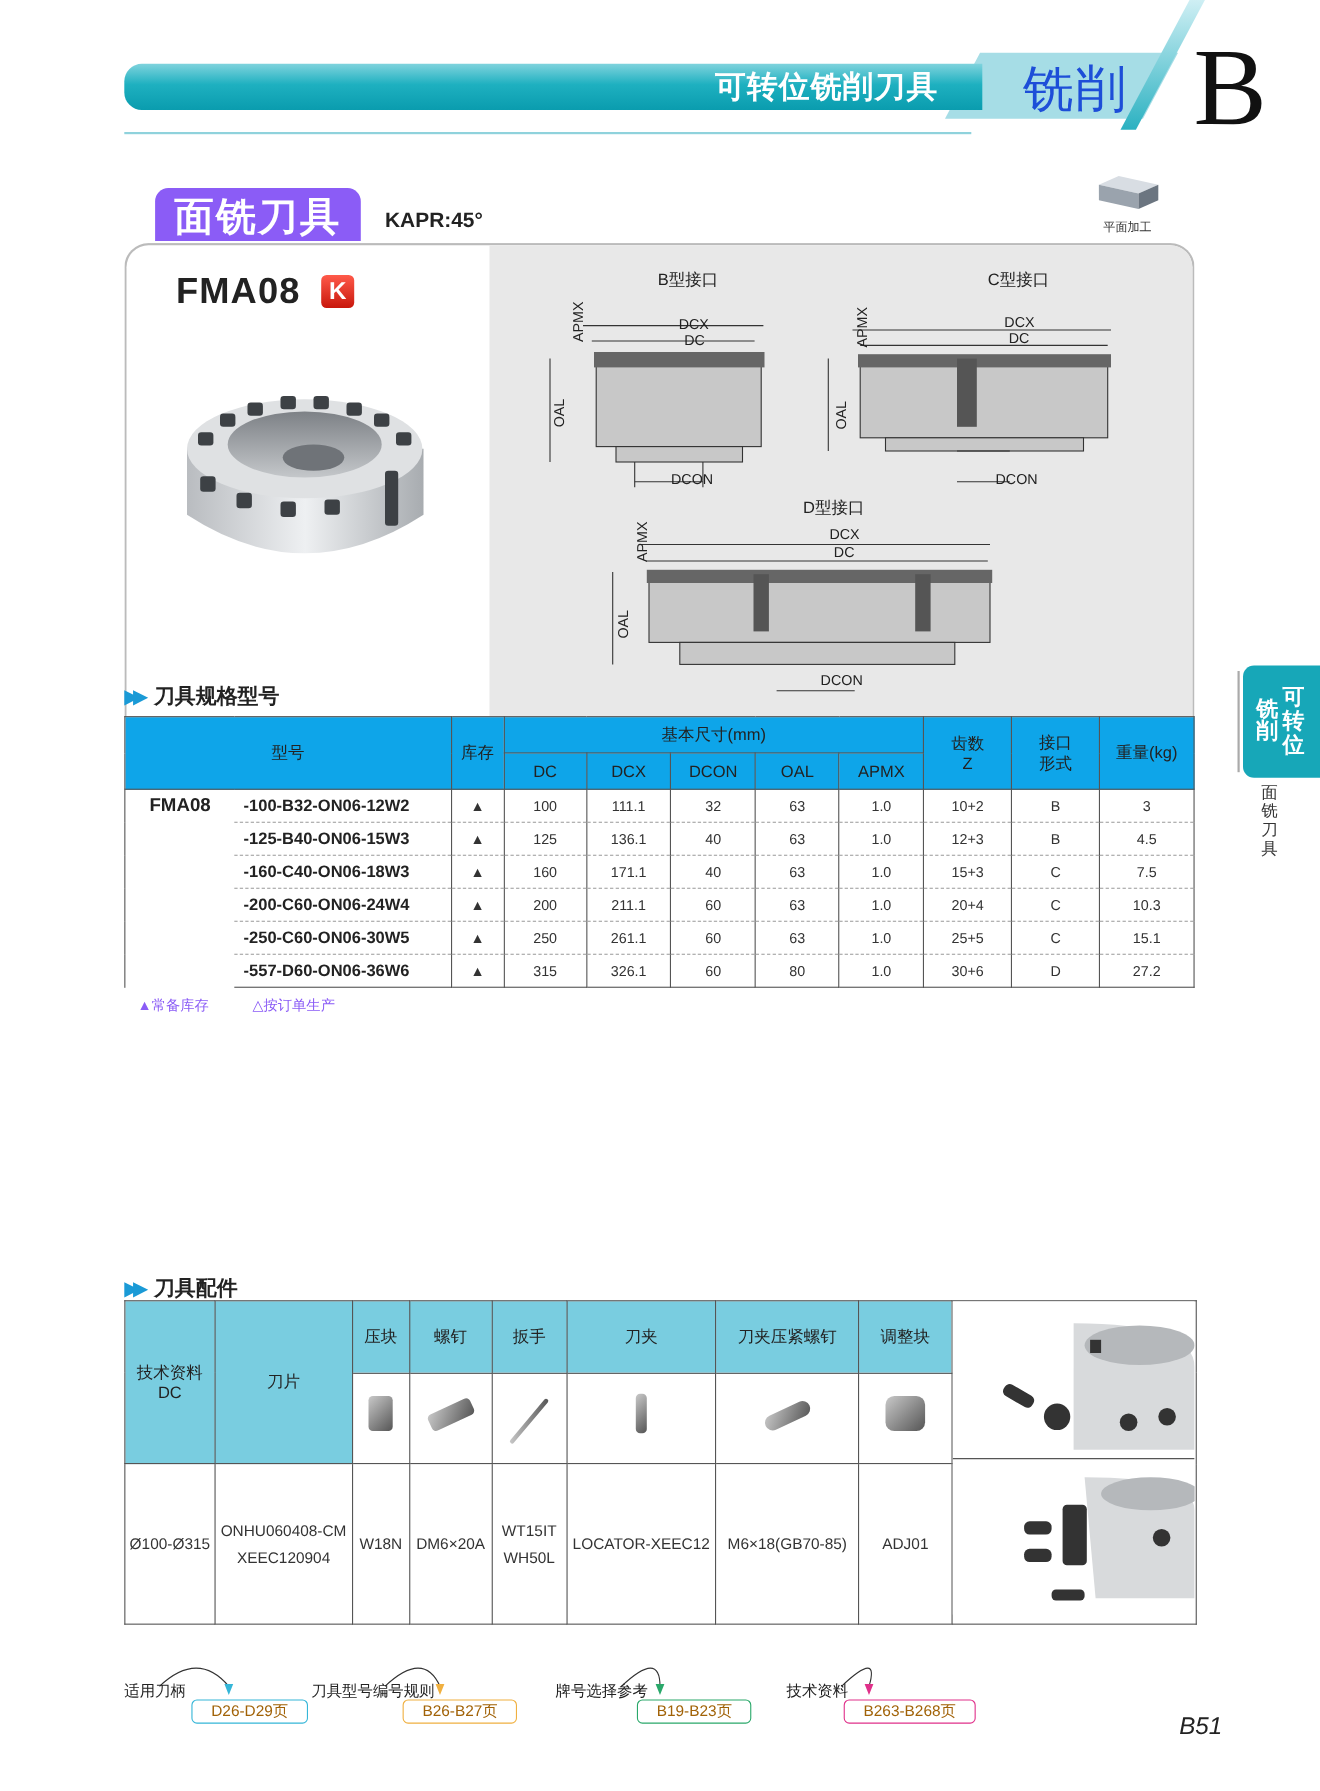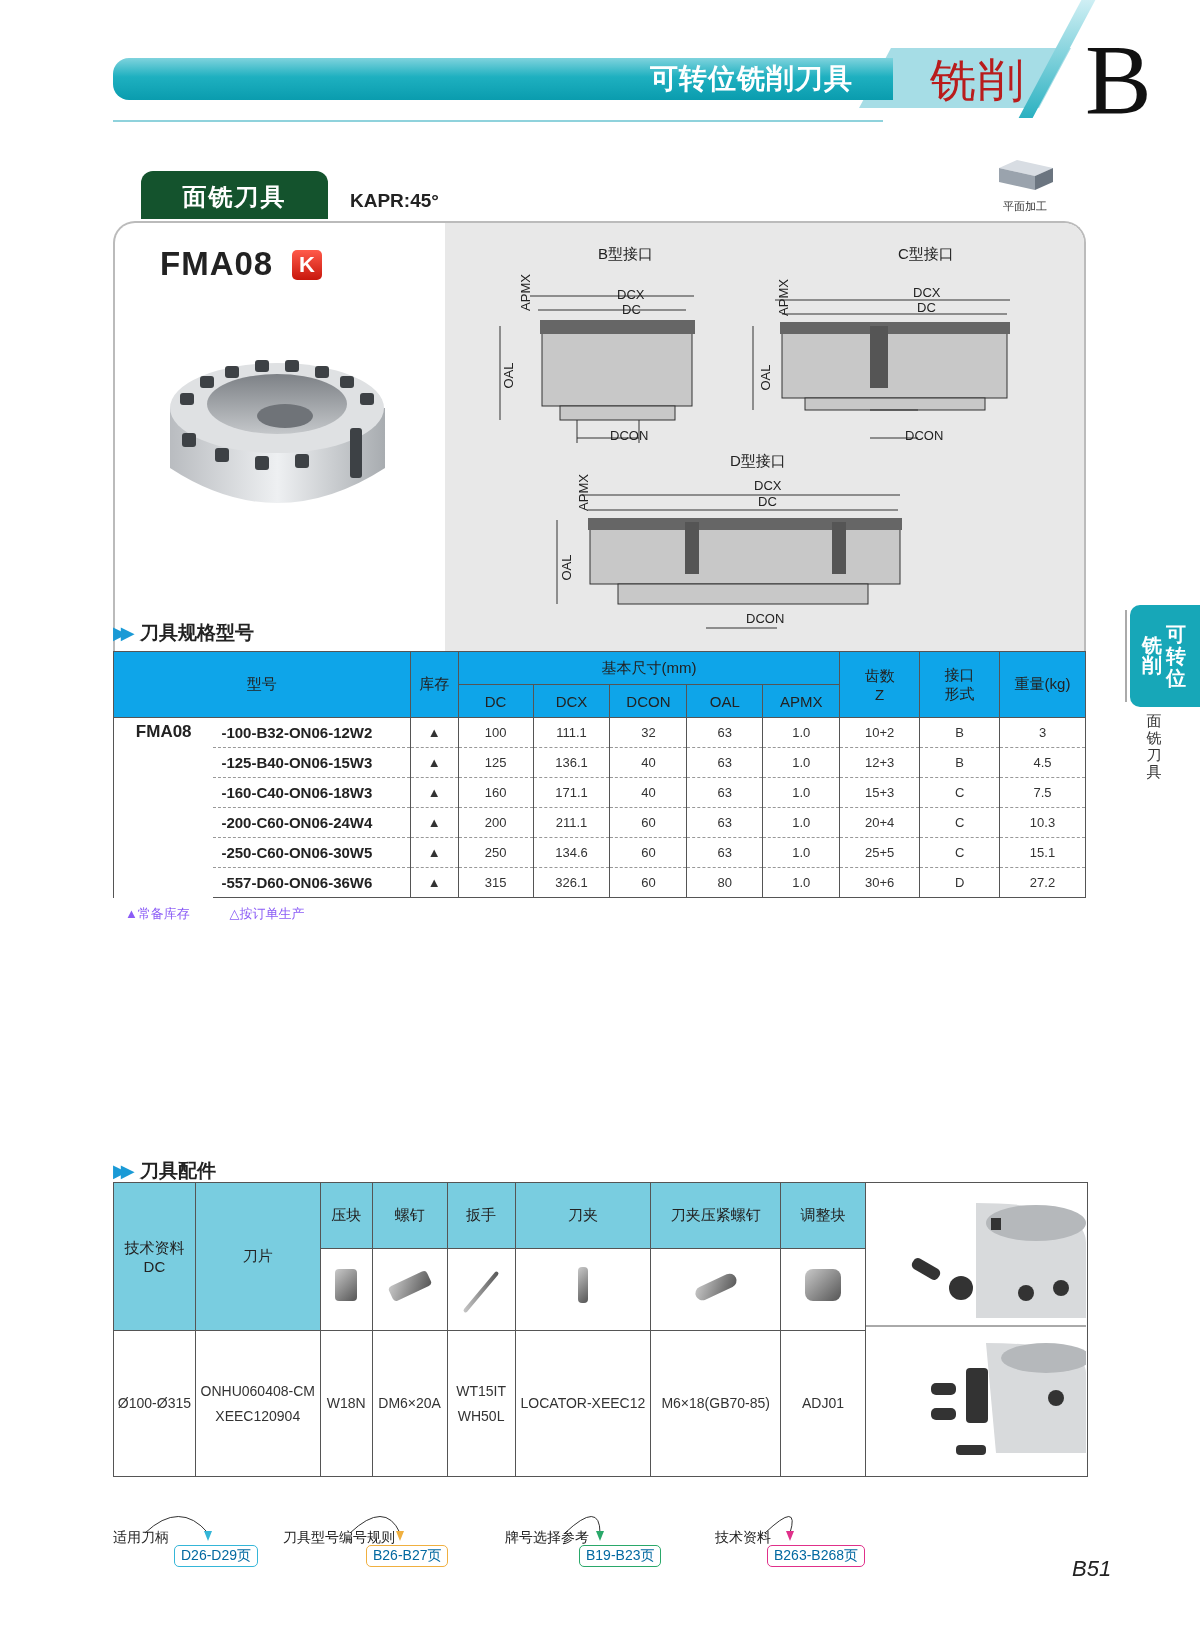--- a/index.html
+++ b/index.html
@@ -4,24 +4,24 @@
 <style>
 *{box-sizing:border-box;margin:0;padding:0}
 body{width:1200px;height:1628px;background:#fff;font-family:"Liberation Sans","DejaVu Sans",sans-serif;color:#222;position:relative;overflow:hidden}
 .abs{position:absolute}
 
 .band{left:113px;top:58px;width:780px;height:42px;border-radius:16px 0 0 16px;background:linear-gradient(180deg,#7fd3dd 0%,#1eb0c0 45%,#0a9cae 100%)}
 .band-title{right:0;top:0;height:42px;line-height:42px;padding-right:40px;color:#fff;font-weight:bold;font-size:28px;letter-spacing:1px}
 .band-rule{left:113px;top:120px;width:770px;height:2px;background:#8fd2dc}
 .band-skew{left:875px;top:48px;width:180px;height:60px;background:#a6dde6;transform:skewX(-28deg)}
 .band-skew2{left:1050px;top:0;width:14px;height:118px;background:linear-gradient(180deg,#cfeff4,#2bb1c1);transform:skewX(-28deg)}
-.mill-label{left:930px;top:50px;font-size:46px;color:#b91c1c;font-weight:normal;letter-spacing:2px}
+.mill-label{left:930px;top:50px;font-size:46px;color:#1d4ed8;font-weight:normal;letter-spacing:2px}
 .big-B{left:1085px;top:30px;font-family:"Liberation Serif","DejaVu Serif",serif;font-size:100px;color:#111;line-height:1}
 
-.sec-tab{left:141px;top:171px;width:187px;height:48px;background:#14532d;border-radius:12px 12px 0 0;color:#fff;font-size:24px;font-weight:bold;text-align:center;line-height:52px;letter-spacing:2px}
+.sec-tab{left:141px;top:171px;width:187px;height:48px;background:#8b5cf6;border-radius:12px 12px 0 0;color:#fff;font-size:36px;font-weight:bold;text-align:center;line-height:52px;letter-spacing:2px}
 .kapr{left:350px;top:190px;font-size:19px;font-weight:bold;color:#222}
 .flat-icon{left:995px;top:158px;width:60px;height:34px}
 .flat-label{left:1003px;top:199px;font-size:11px;color:#333}
 
 .panel{left:113px;top:221px;width:973px;height:430px;border:2px solid #bbb;border-bottom:none;border-radius:22px 22px 0 0;overflow:hidden;background:#fff}
 .panel-grey{left:330px;top:0;width:643px;height:430px;background:#e8e8e8}
 .model-title{left:45px;top:22px;font-size:33px;font-weight:bold;color:#222;letter-spacing:1px}
 .k-badge{left:177px;top:27px;width:30px;height:30px;border-radius:5px;background:linear-gradient(180deg,#ff5a4a,#c8170c);color:#fff;font-weight:bold;font-size:22px;text-align:center;line-height:30px}
 .cutter-photo{left:45px;top:115px;width:235px;height:190px}
 .iface-label{font-size:15px;color:#222}
@@ -46,21 +46,21 @@
 
 .acc-head{left:113px;top:1158px;font-size:19px;font-weight:bold;color:#222}
 .acc{left:113px;top:1182px;width:975px;font-size:14px}
 .acc th{background:#79cde0;font-weight:normal;border:1px solid #555;color:#222;font-size:15px}
 .acc td{border:1px solid #555;text-align:center;color:#333;font-size:14px;line-height:25px}
 .acc td.pic{height:80px;background:#fff}
 .acc td.photo{border:1px solid #555;padding:0;background:#fff}
 .part{display:inline-block;background:linear-gradient(135deg,#c9c9c9,#555);border-radius:4px}
 
 .ref{font-size:14px;color:#222}
-.ref-box{position:absolute;padding:1px 6px;border-radius:5px;font-size:14px;color:#0369a1;background:#fff}
+.ref-box{position:absolute;padding:1px 17px;border-radius:5px;font-size:14px;color:#a16207;background:#fff}
 .pageno{left:1072px;top:1556px;font-size:22px;font-style:italic;color:#222}
 </style>
 </head>
 <body>
 
 <div class="abs band-skew"></div>
 <div class="abs band-skew2"></div>
 <div class="abs band">
   <div class="abs band-title">可转位铣削刀具</div>
 </div>
@@ -259,21 +259,21 @@
       <td>63</td>
       <td>1.0</td>
       <td>20+4</td>
       <td>C</td>
       <td>10.3</td>
     </tr>
     <tr>
       <td class="model">-250-C60-ON06-30W5</td>
       <td>▲</td>
       <td>250</td>
-      <td>134.6</td>
+      <td>261.1</td>
       <td>60</td>
       <td>63</td>
       <td>1.0</td>
       <td>25+5</td>
       <td>C</td>
       <td>15.1</td>
     </tr>
     <tr>
       <td class="model">-557-D60-ON06-36W6</td>
       <td>▲</td>

